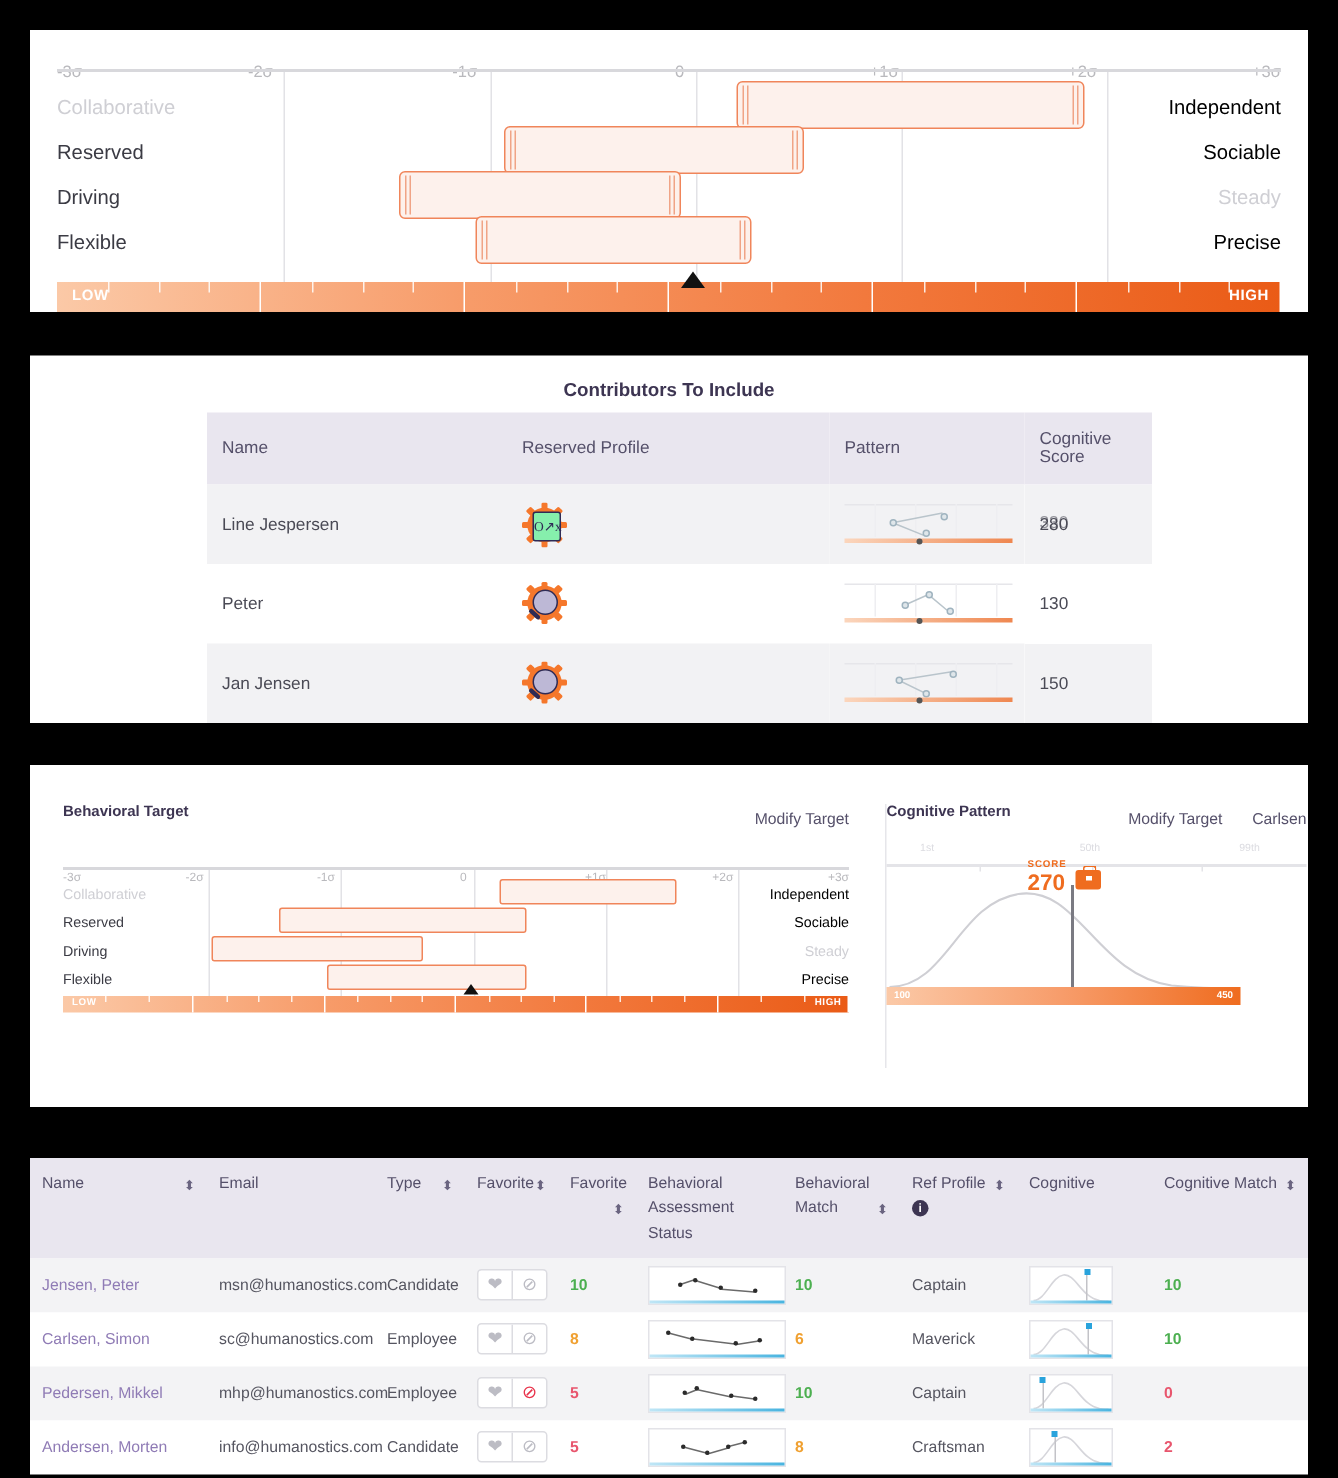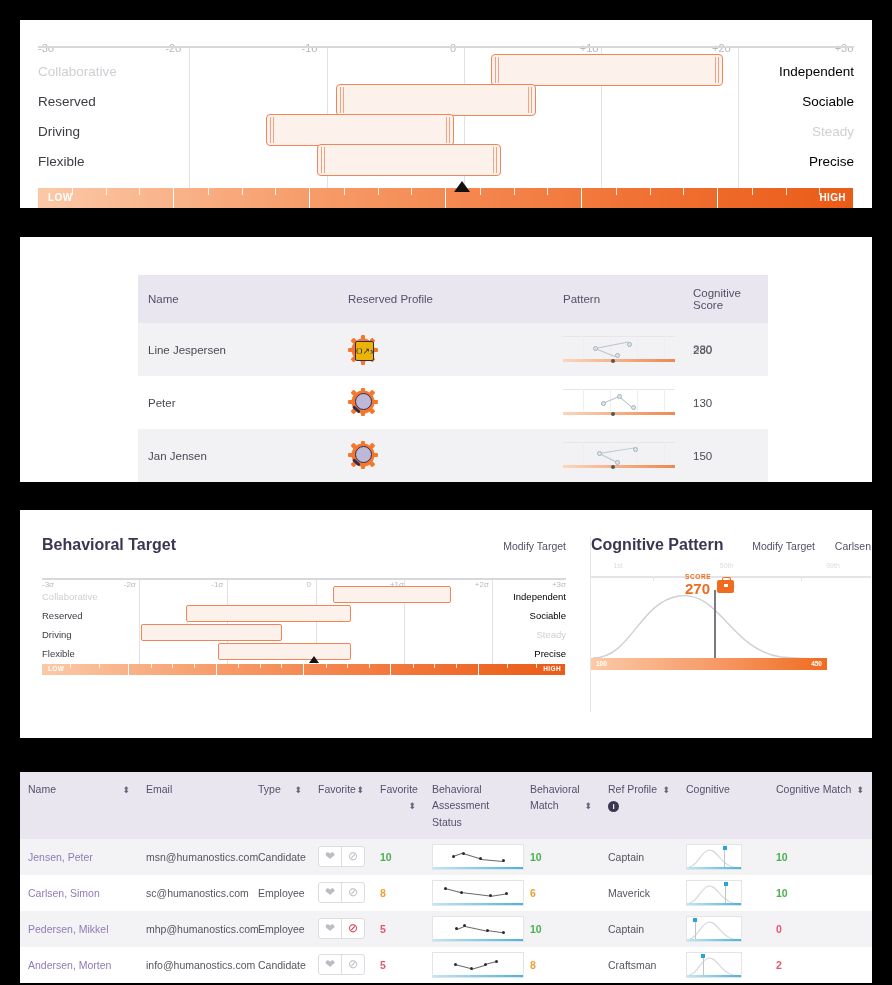--- a/index.html
+++ b/index.html
@@ -54,21 +54,21 @@
   .c-table td{font-size:11.5px;color:#4a4a55;padding:0 10px;height:53px;vertical-align:middle;}
   .c-table tbody tr:nth-child(odd){background:#f2f2f4;}
   .c-table tbody tr:nth-child(even){background:#fff;}
   .cscore{position:relative;}
   .cscore .ghost{position:absolute;left:10px;top:50%;transform:translateY(-58%);color:#4a4a55;}
 
   
   .rp-icon{position:relative;width:30px;height:30px;}
   .rp-icon .gear{position:absolute;inset:0;}
   .rp-icon .plate{position:absolute;left:7px;top:6px;width:17px;height:18px;
-                  background:#eab308;border:1.2px solid #2f2b55;border-radius:2px;
+                  background:#86efac;border:1.2px solid #2f2b55;border-radius:2px;
                   font-size:9px;color:#2f2b55;line-height:18px;text-align:center;
                   font-family:"Liberation Serif",serif;}
   .rp-icon .lens{position:absolute;left:7px;top:5px;width:17px;height:17px;border-radius:50%;
                  background:#bdb8d6;border:1.6px solid #2f2b55;box-sizing:border-box;}
   .rp-icon .handle{position:absolute;left:4px;top:20px;width:9px;height:2.6px;
                    background:#2f2b55;transform:rotate(42deg);border-radius:2px;}
 
   
   .pat{position:relative;width:112px;height:34px;}
   .pat .hline{position:absolute;left:0;right:0;top:3px;height:1px;background:#e6e6ea;}
@@ -78,21 +78,21 @@
   .pat .dot{position:absolute;width:5px;height:5px;border-radius:50%;
             background:#dfe6ea;border:1px solid #9fb3bf;box-sizing:border-box;}
   .pat .seg{position:absolute;height:1.4px;background:#b9c4cb;transform-origin:0 50%;}
   .pat .mid{position:absolute;bottom:4px;width:4px;height:4px;border-radius:50%;background:#555;}
 
   
   #p3{left:20px;top:510px;width:852px;height:228px;}
   .card{position:absolute;top:26px;background:#fff;}
   #cardB{left:22px;width:524px;height:176px;}
   #cardC{left:570px;width:258px;height:176px;border-left:1px solid #e6e6ea;padding-left:22px;}
-  .card-h{position:absolute;top:0;left:0;font-size:16px;font-weight:bold;color:#3d3552;}
+  .card-h{position:absolute;top:0;left:0;font-size:10px;font-weight:bold;color:#3d3552;}
   .card-a{position:absolute;top:4px;font-size:10.5px;color:#55506a;}
   #cardB .bt-axis{top:28px;font-size:8px;}
   #cardB .bt-rule{top:42px;height:1.5px;}
   #cardB .grid-line{top:44px;height:84px;}
   #cardB .row-label{font-size:9.5px;}
   #cardB .ruler{top:128px;height:11px;}
   #cardB .ruler .t{height:4px;}
   #cardB .ruler .low{left:6px;top:1px;font-size:6.5px;}
   #cardB .ruler .high{right:5px;top:1px;font-size:6.5px;}
   #cardB .bar{border-width:1px;border-radius:2px;}
@@ -245,20 +245,21 @@
             <span class="t" style="left:75%;height:7px"></span>
           </div>
         <span class="low">LOW</span>
         <span class="high">HIGH</span>
       </div>
       <div class="marker" style="left:51.0%;bottom:16px;border-left:8px solid transparent;border-right:8px solid transparent;border-bottom:11px solid #111;"></div>
     </div>
   </div>
 
   <div class="panel" id="p2">
+    <div class="c-title">Contributors To Include</div>
     <table class="c-table">
       <colgroup>
           <col style="width:200px">
           <col style="width:215px">
           <col style="width:130px">
           <col style="width:85px">
         </colgroup>
       <thead>
         <tr>
           <th>Name</th>

